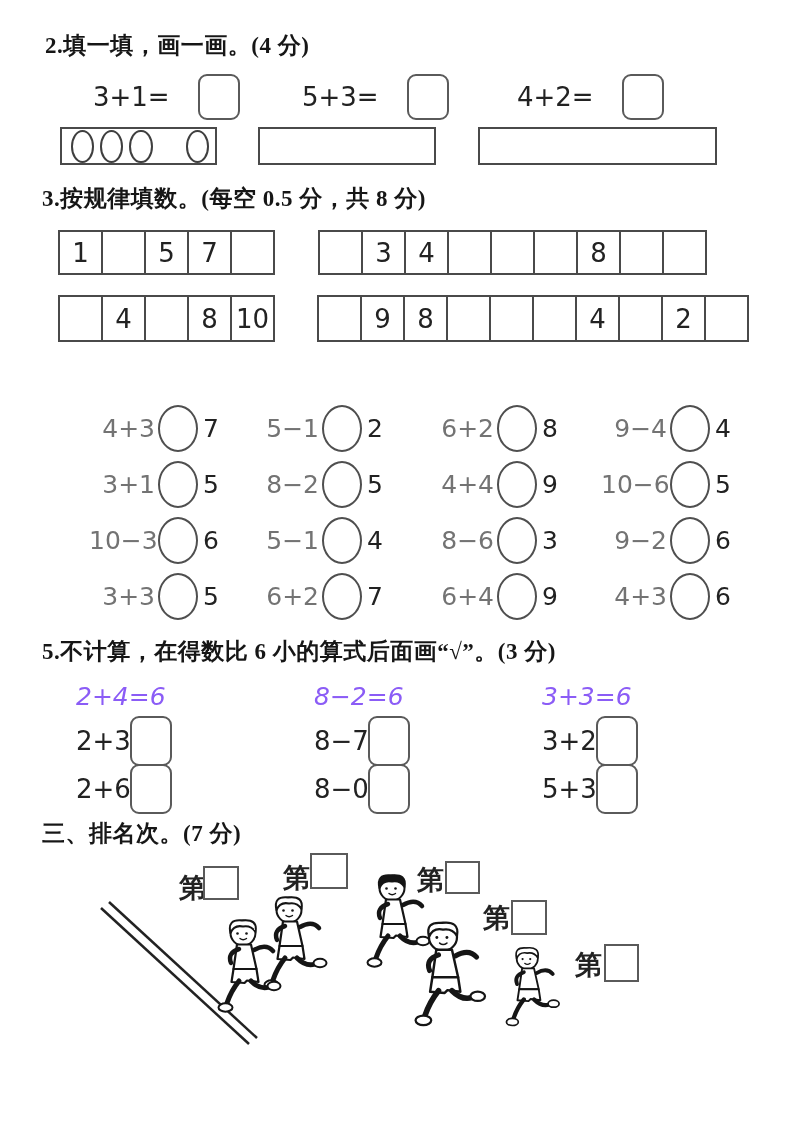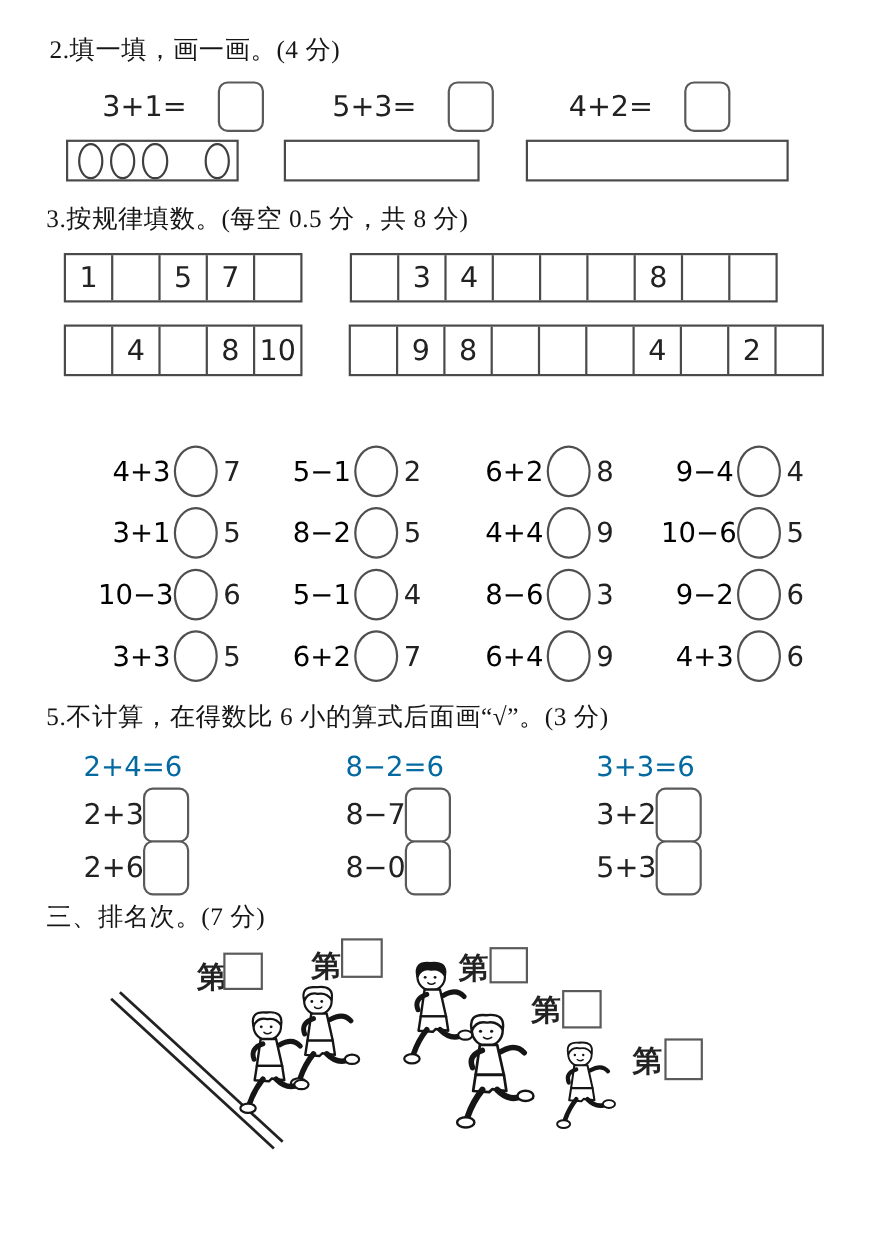--- a/index.html
+++ b/index.html
@@ -1,47 +1,47 @@
 <!DOCTYPE html>
 <html><head>
 <meta charset="utf-8">
 <style>
   html,body{margin:0;padding:0;background:#ffffff;}
   .sheet{
     position:relative;width:793px;height:1122px;background:#ffffff;
     font-family:"Liberation Serif","DejaVu Serif",serif;color:#1c1c1c;overflow:hidden;
   }
   .heading{
-    position:absolute;font-size:23px;font-weight:400;white-space:nowrap;
+    position:absolute;font-size:23px;font-weight:700;white-space:nowrap;
     color:#161616;letter-spacing:.5px;
   }
 
   
   .q2p{position:absolute;display:flex;align-items:center;height:46px;gap:20px;}
   .q2p .expr{font-size:26px;font-family:"DejaVu Sans",sans-serif;color:#222;}
   .abox{display:inline-block;width:38px;height:42px;border:2px solid #5a5a5a;border-radius:9px;margin-left:8px;background:#fff;}
   .strip{position:absolute;top:127px;height:38px;border:2px solid #4a4a4a;background:#fff;display:flex;align-items:center;padding-left:9px;box-sizing:border-box;}
   .oval{display:inline-block;width:24px;height:29px;border:2px solid #3f3f3f;border-radius:50%;margin-right:6px;background:#fff;}
   .oval-gap{display:inline-block;width:34px;}
 
   
   .ntable{position:absolute;display:flex;border:2px solid #4a4a4a;background:#fff;}
   .ncell{width:41px;height:41px;display:flex;align-items:center;justify-content:center;
     font-size:26px;font-family:"DejaVu Sans",sans-serif;color:#222;}
   .ncell + .ncell{border-left:2px solid #4a4a4a;}
   .t-tall .ncell{height:43px;}
 
   
   .q4p{position:absolute;display:flex;align-items:center;height:48px;}
-  .q4expr{display:inline-block;width:66px;text-align:right;font-size:25px;font-family:"DejaVu Sans",sans-serif;color:#000000;}
+  .q4expr{display:inline-block;width:66px;text-align:right;font-size:25px;font-family:"DejaVu Sans",sans-serif;color:#737373;}
   .cmp-circle{display:inline-block;width:36px;height:43px;border:2px solid #4f4f4f;border-radius:50%;margin:0 5px 0 3px;background:#fff;}
   .q4num{font-size:25px;font-family:"DejaVu Sans",sans-serif;color:#222;}
 
   
-  .q5given{position:absolute;font-size:25px;font-family:"DejaVu Sans",sans-serif;color:#0369a1;white-space:nowrap;}
+  .q5given{position:absolute;font-size:25px;font-family:"DejaVu Sans",sans-serif;color:#8b5cf6;white-space:nowrap;font-style:italic;}
   .q5item{position:absolute;display:flex;align-items:center;height:50px;}
   .q5item .expr{font-size:26px;font-family:"DejaVu Sans",sans-serif;color:#222;display:inline-block;width:50px;}
   .abox2{display:inline-block;width:38px;height:46px;border:2px solid #5a5a5a;border-radius:9px;margin-left:4px;background:#fff;}
 
   
   .race{position:absolute;left:88px;top:848px;}
   .rank-label{font-size:27px;font-weight:600;fill:#222;
     font-family:"Liberation Serif","DejaVu Serif",serif;}
   .rank-box{fill:#fff;stroke:#5a5a5a;stroke-width:2;}
   .tape{stroke:#222;stroke-width:2.5;fill:none;}

